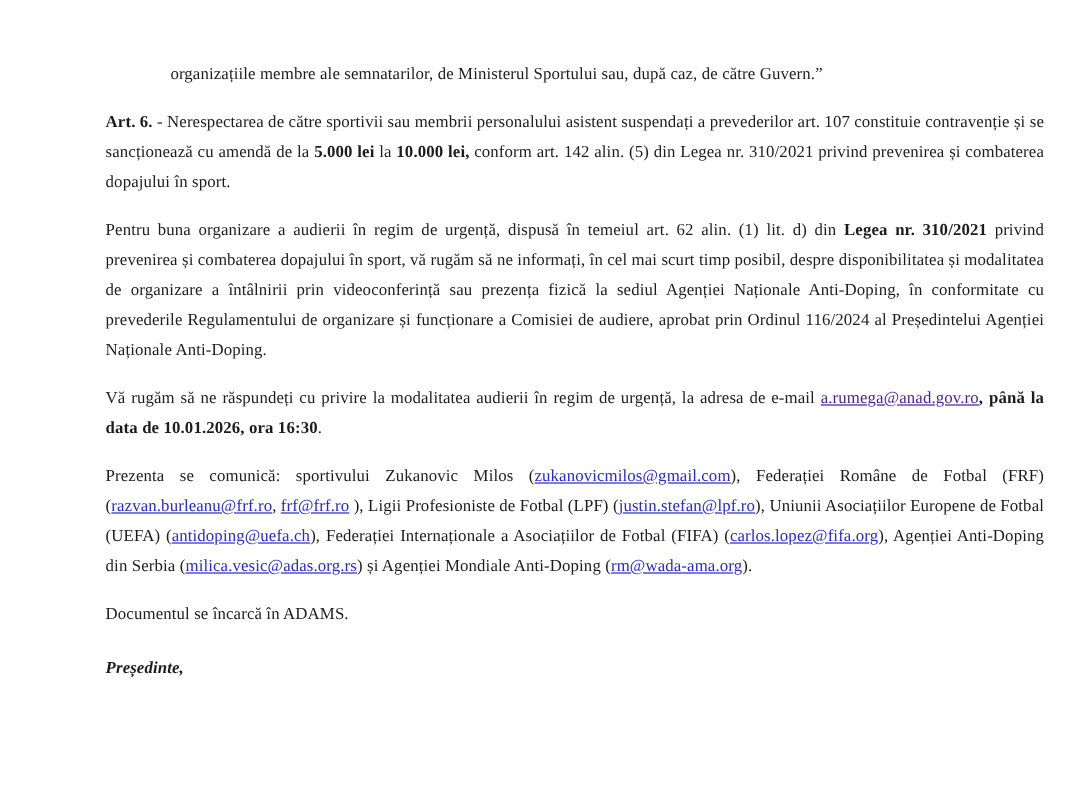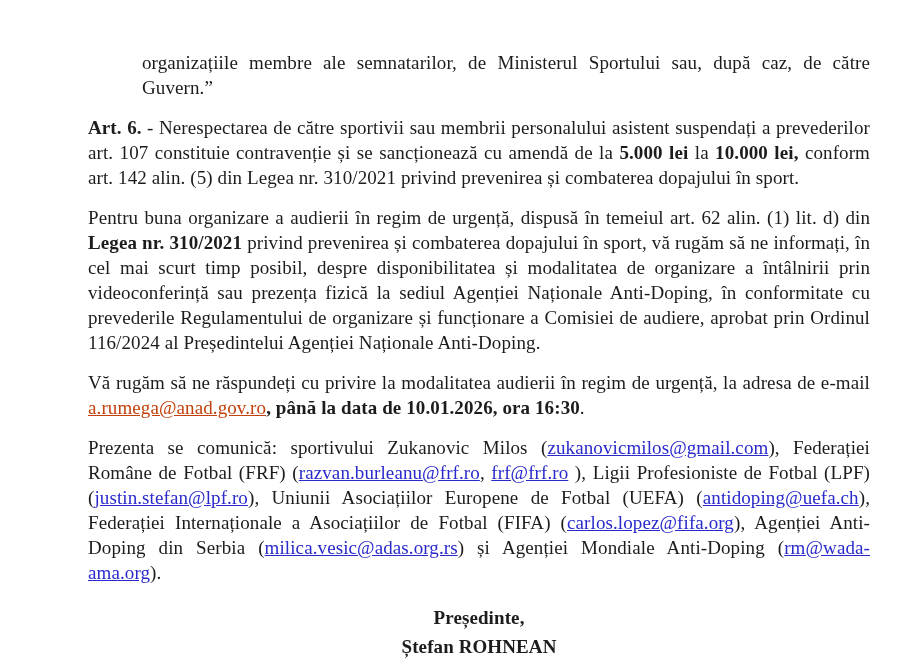--- a/index.html
+++ b/index.html
@@ -17,31 +17,32 @@
     color: #1c1c1c;
   }
   .doc-body {
     position: absolute;
     left: 88px;
     top: 50px;
     width: 782px;
   }
   .para {
     margin: 0 0 15px 0;
-    font-size: 19px;
+    font-size: 14px;
     line-height: 25px;
     text-align: justify;
     letter-spacing: 0.1px;
   }
   .para.indent {
     padding-left: 54px;
   }
   .para.center {
-    text-align: center;
+    text-align: left;
     margin-bottom: 4px;
+    font-style: italic;
   }
   .para.sig-gap {
     margin-top: 20px;
   }
   .bold {
     font-weight: bold;
   }
   .email-link {
     color: #2929cc;
     text-decoration: underline;
@@ -49,18 +50,18 @@
   }
 </style>
 </head>
 <body>
 
 <div class="page">
   <div class="doc-body">
       <p class="para indent"><span>organizațiile membre ale semnatarilor, de Ministerul Sportului sau, după caz, de către Guvern.”</span></p>
       <p class="para"><span class="bold">Art. 6.</span><span> - Nerespectarea de către sportivii sau membrii personalului asistent suspendați a prevederilor art. 107 constituie contravenție și se sancționează cu amendă de la </span><span class="bold">5.000 lei</span><span> la </span><span class="bold">10.000 lei,</span><span> conform art. 142 alin. (5) din Legea nr. 310/2021 privind prevenirea și combaterea dopajului în sport.</span></p>
       <p class="para"><span>Pentru buna organizare a audierii în regim de urgență, dispusă în temeiul art. 62 alin. (1) lit. d) din </span><span class="bold">Legea nr. 310/2021</span><span> privind prevenirea și combaterea dopajului în sport, vă rugăm să ne informați, în cel mai scurt timp posibil, despre disponibilitatea și modalitatea de organizare a întâlnirii prin videoconferință sau prezența fizică la sediul Agenției Naționale Anti-Doping, în conformitate cu prevederile Regulamentului de organizare și funcționare a Comisiei de audiere, aprobat prin Ordinul 116/2024 al Președintelui Agenției Naționale Anti-Doping.</span></p>
-      <p class="para"><span>Vă rugăm să ne răspundeți cu privire la modalitatea audierii în regim de urgență, la adresa de e-mail </span><a class="email-link" style="color: #c2410c;">a.rumega@anad.gov.ro</a><span class="bold">, </span><span class="bold">până la data de 10.01.2026, ora 16:30</span><span>.</span></p>
+      <p class="para"><span>Vă rugăm să ne răspundeți cu privire la modalitatea audierii în regim de urgență, la adresa de e-mail </span><a class="email-link" style="color: #4c1d95;">a.rumega@anad.gov.ro</a><span class="bold">, </span><span class="bold">până la data de 10.01.2026, ora 16:30</span><span>.</span></p>
       <p class="para"><span>Prezenta se comunică: sportivului Zukanovic Milos (</span><a class="email-link" style="color: rgb(41, 41, 204);">zukanovicmilos@gmail.com</a><span>), Federației Române de Fotbal (FRF) (</span><a class="email-link" style="color: rgb(41, 41, 204);">razvan.burleanu@frf.ro</a><span>, </span><a class="email-link" style="color: rgb(41, 41, 204);">frf@frf.ro</a><span> ), Ligii Profesioniste de Fotbal (LPF) (</span><a class="email-link" style="color: rgb(41, 41, 204);">justin.stefan@lpf.ro</a><span>), Uniunii Asociațiilor Europene de Fotbal (UEFA) (</span><a class="email-link" style="color: rgb(41, 41, 204);">antidoping@uefa.ch</a><span>), Federației Internaționale a Asociațiilor de Fotbal (FIFA) (</span><a class="email-link" style="color: rgb(41, 41, 204);">carlos.lopez@fifa.org</a><span>), Agenției Anti-Doping din Serbia (</span><a class="email-link" style="color: rgb(41, 41, 204);">milica.vesic@adas.org.rs</a><span>) și Agenției Mondiale Anti-Doping (</span><a class="email-link" style="color: rgb(41, 41, 204);">rm@wada-ama.org</a><span>).</span></p>
+      <p class="para"><span>Documentul se încarcă în ADAMS.</span></p>
       <p class="para center sig-gap"><span class="bold">Președinte,</span></p>
-      <p class="para center"><span class="bold">Ștefan ROHNEAN</span></p>
     </div>
 </div>
 
 </body></html>

